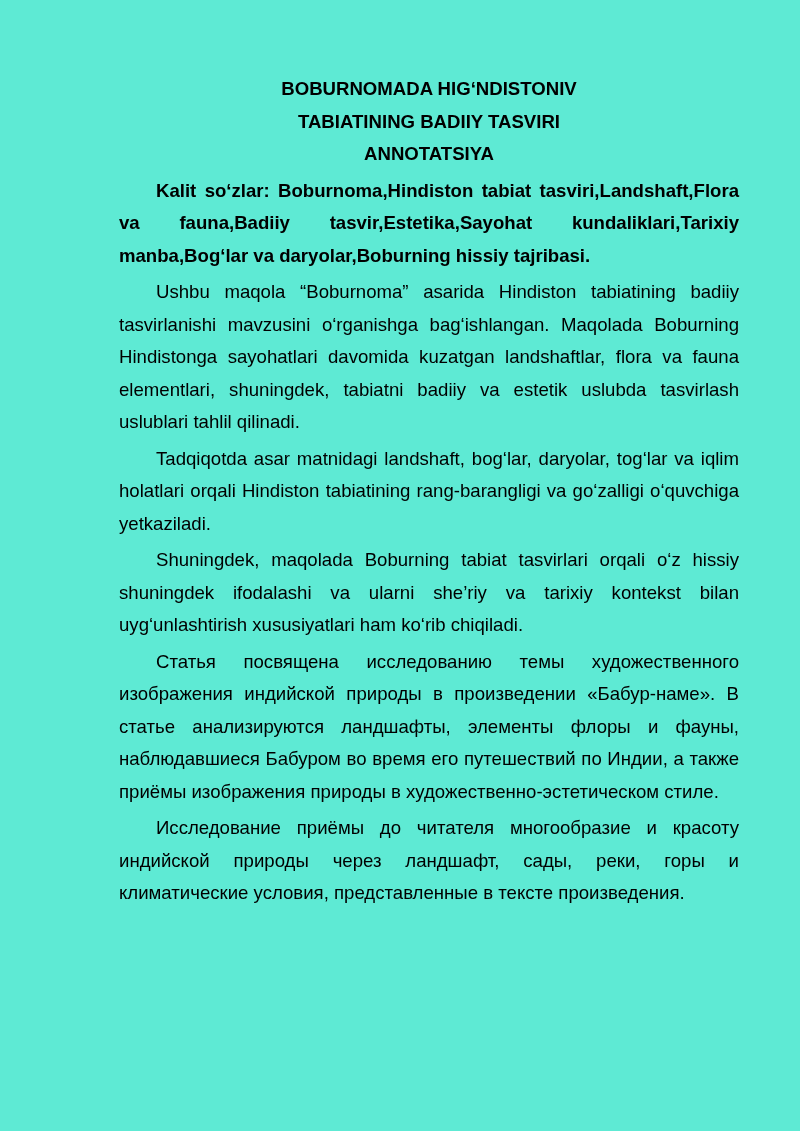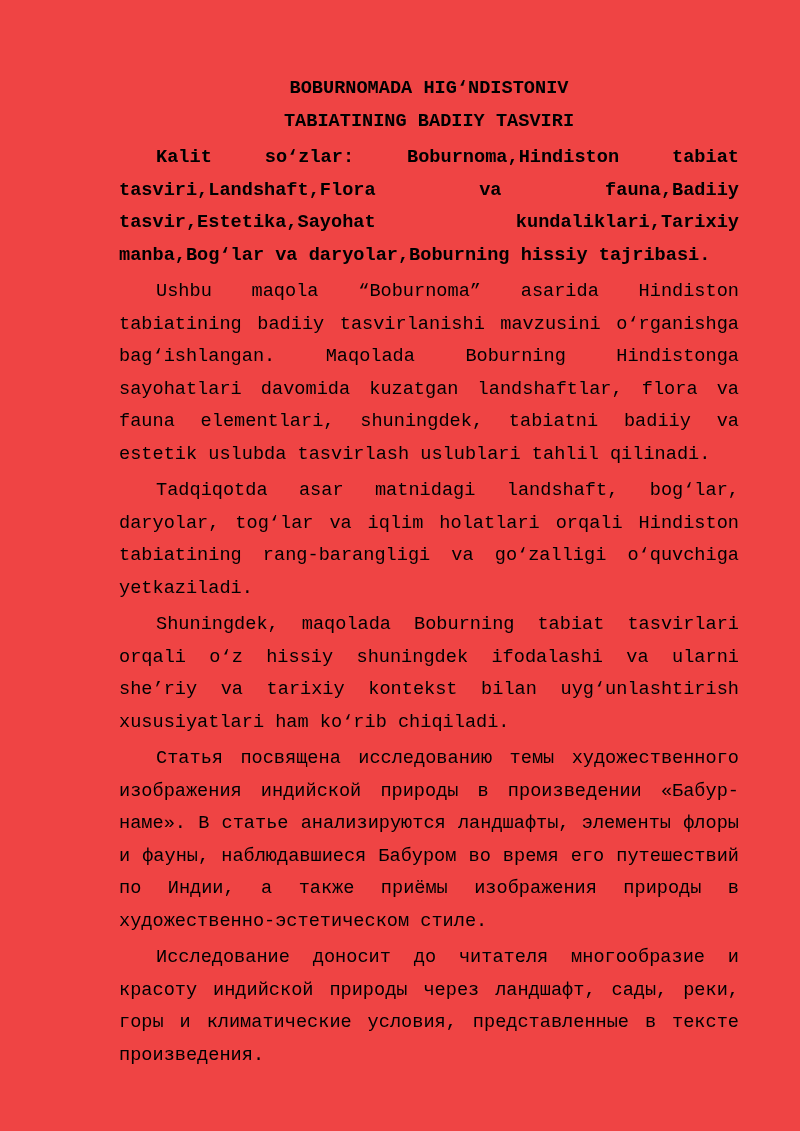--- a/index.html
+++ b/index.html
@@ -5,23 +5,23 @@
   html, body {
     margin: 0;
     padding: 0;
     background: #ffffff;
   }
   .page {
     position: relative;
     width: 800px;
     height: 1131px;
     box-sizing: border-box;
-    background: #ef4444;
+    background: #5eead4;
     color: #000000;
-    font-family: Liberation Mono, monospace;
+    font-family: Liberation Sans, sans-serif;
     font-size: 18.6px;
     line-height: 32.5px;
     padding: 73px 57px 0 115px;
     overflow: hidden;
   }
   .title {
     text-align: center;
     font-weight: bold;
     margin: 0;
   }
@@ -33,22 +33,23 @@
   .bold {
     font-weight: bold;
   }
 </style>
 </head>
 <body>
 
 <div class="page">
   <div class="title">BOBURNOMADA HIG‘NDISTONIV</div>
   <div class="title">TABIATINING BADIIY TASVIRI</div>
+  <div class="title">ANNOTATSIYA</div>
 
   <p class="para bold">Kalit so‘zlar: Boburnoma,Hindiston tabiat tasviri,Landshaft,Flora va fauna,Badiiy tasvir,Estetika,Sayohat kundaliklari,Tarixiy manba,Bog‘lar va daryolar,Boburning hissiy tajribasi.</p>
   <p class="para">Ushbu maqola “Boburnoma” asarida Hindiston tabiatining badiiy tasvirlanishi mavzusini o‘rganishga bag‘ishlangan. Maqolada Boburning Hindistonga sayohatlari davomida kuzatgan landshaftlar, flora va fauna elementlari, shuningdek, tabiatni badiiy va estetik uslubda tasvirlash uslublari tahlil qilinadi.</p>
   <p class="para">Tadqiqotda asar matnidagi landshaft, bog‘lar, daryolar, tog‘lar va iqlim holatlari orqali Hindiston tabiatining rang-barangligi va go‘zalligi o‘quvchiga yetkaziladi.</p>
   <p class="para">Shuningdek, maqolada Boburning tabiat tasvirlari orqali o‘z hissiy shuningdek ifodalashi va ularni she’riy va tarixiy kontekst bilan uyg‘unlashtirish xususiyatlari ham ko‘rib chiqiladi.</p>
 
 
   <p class="para">Статья посвящена исследованию темы художественного изображения индийской природы в произведении «Бабур-наме». В статье анализируются ландшафты, элементы флоры и фауны, наблюдавшиеся Бабуром во время его путешествий по Индии, а также приёмы изображения природы в художественно-эстетическом стиле.</p>
-  <p class="para">Исследование доносит до читателя многообразие и красоту индийской природы через ландшафт, сады, реки, горы и климатические условия, представленные в тексте произведения.</p>
+  <p class="para">Исследование приёмы до читателя многообразие и красоту индийской природы через ландшафт, сады, реки, горы и климатические условия, представленные в тексте произведения.</p>
 </div>
 
 </body></html>

